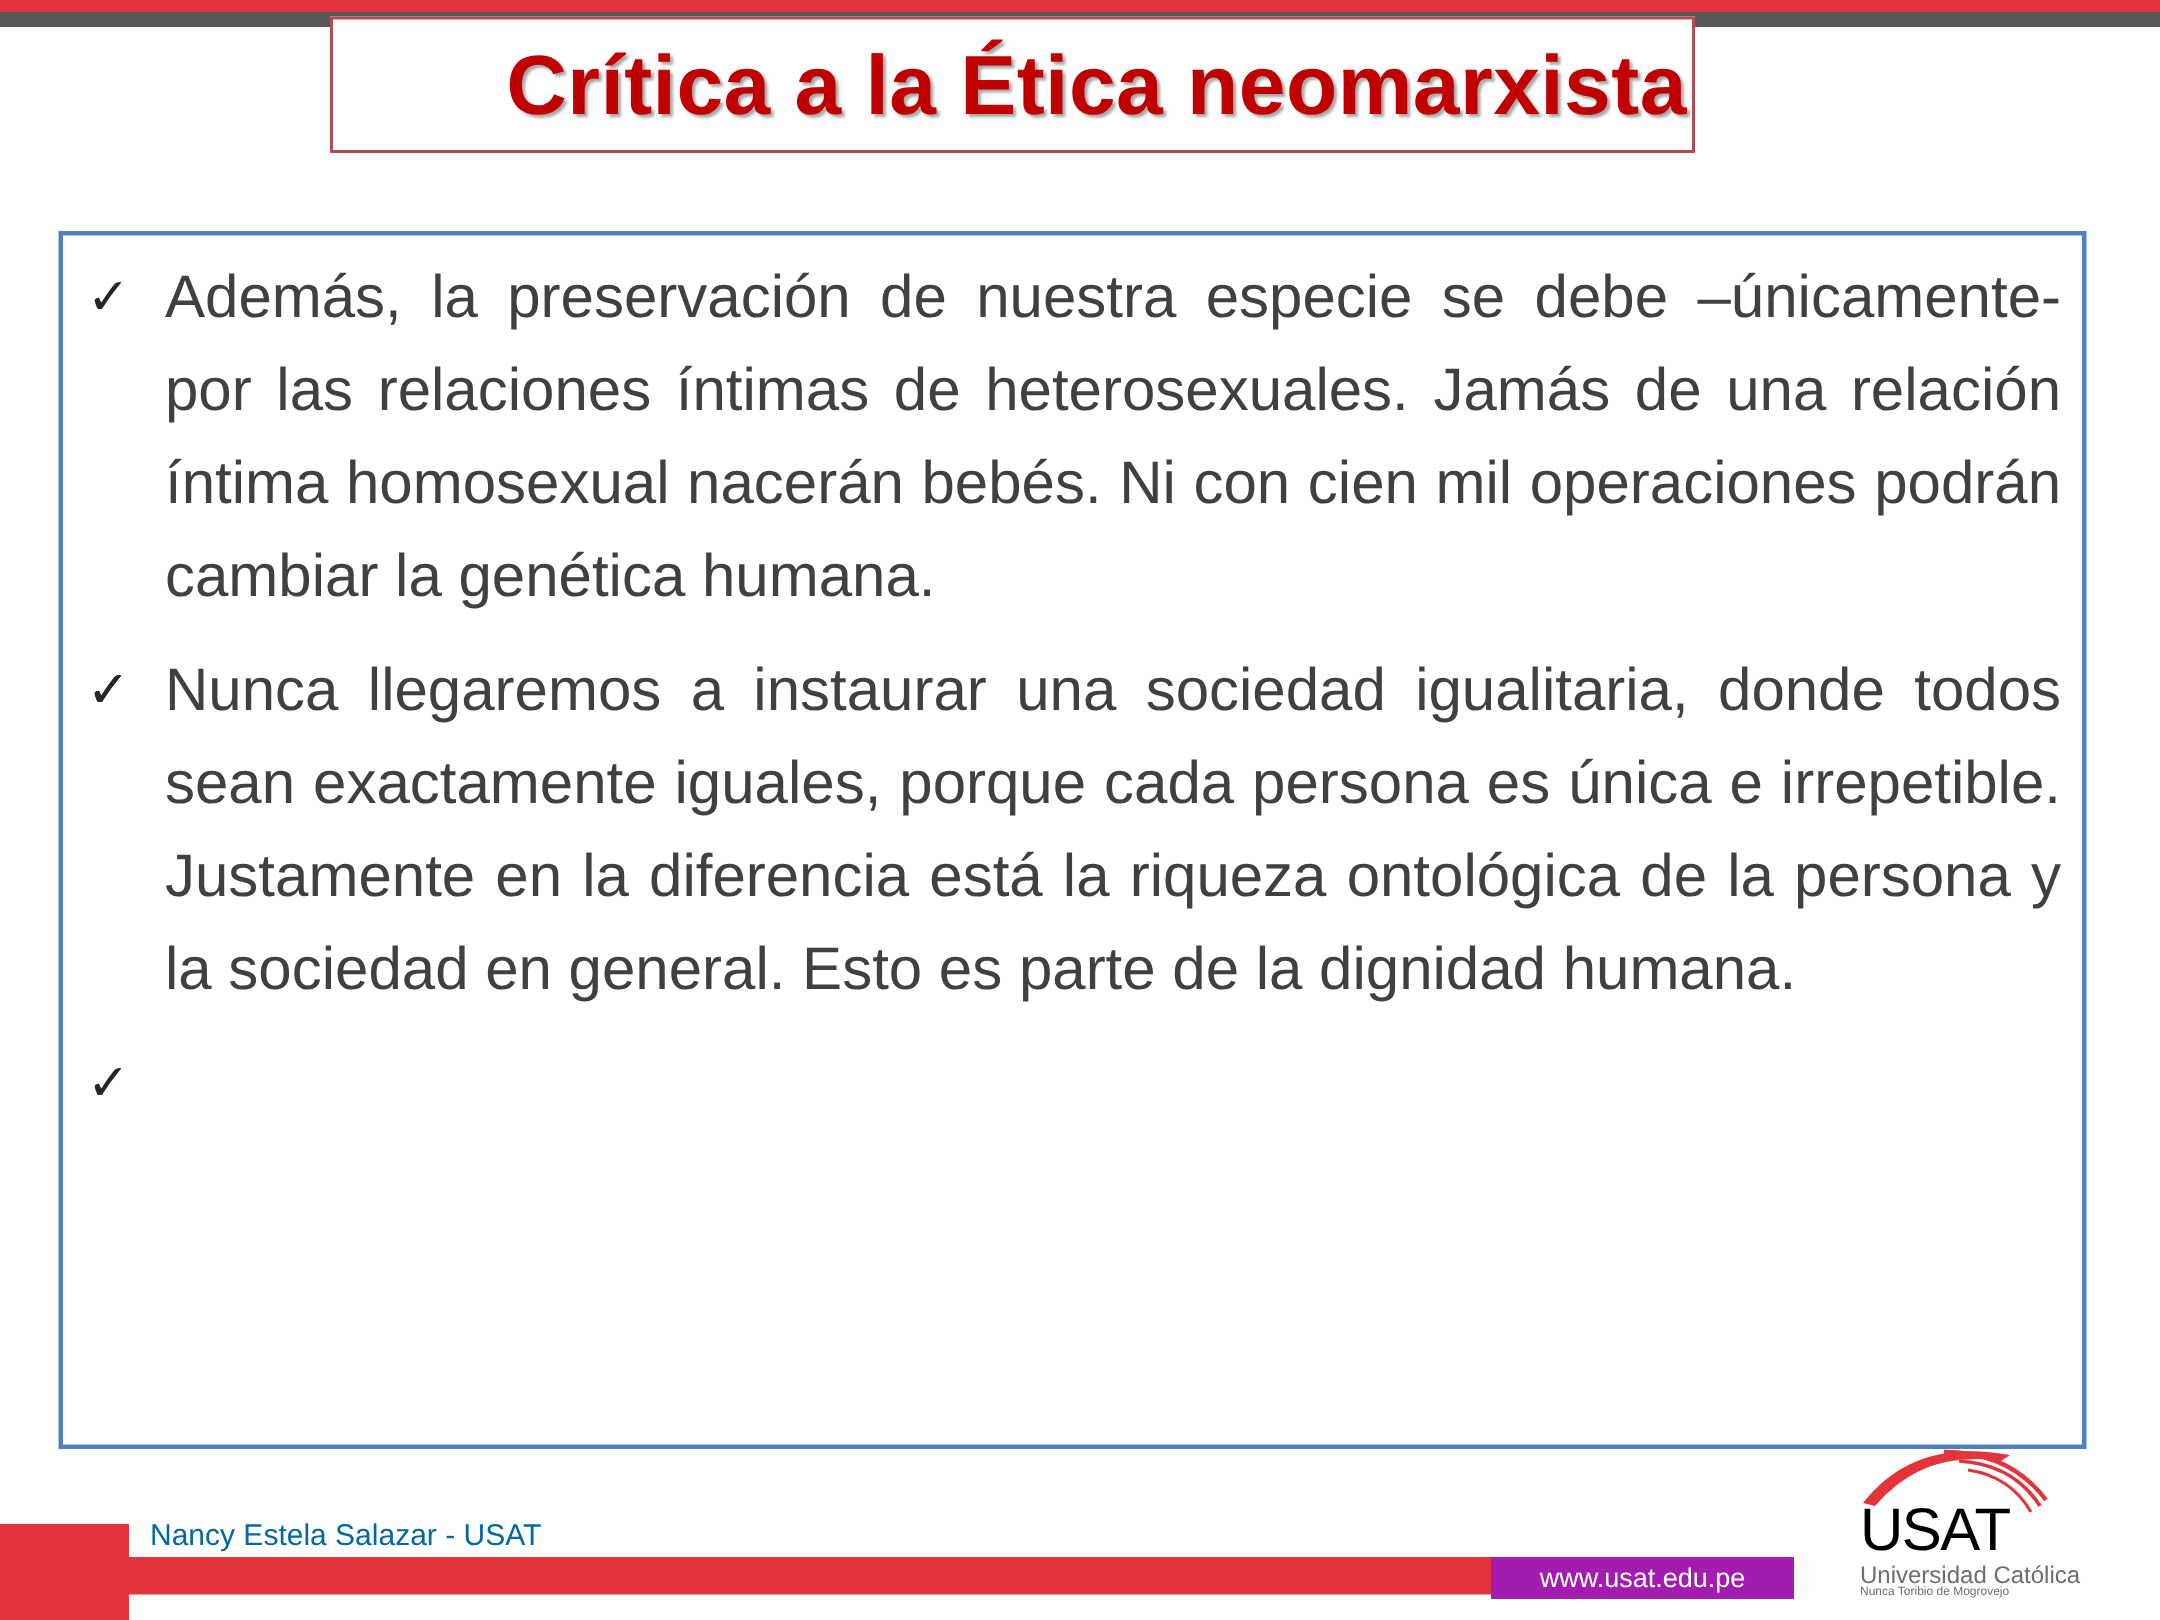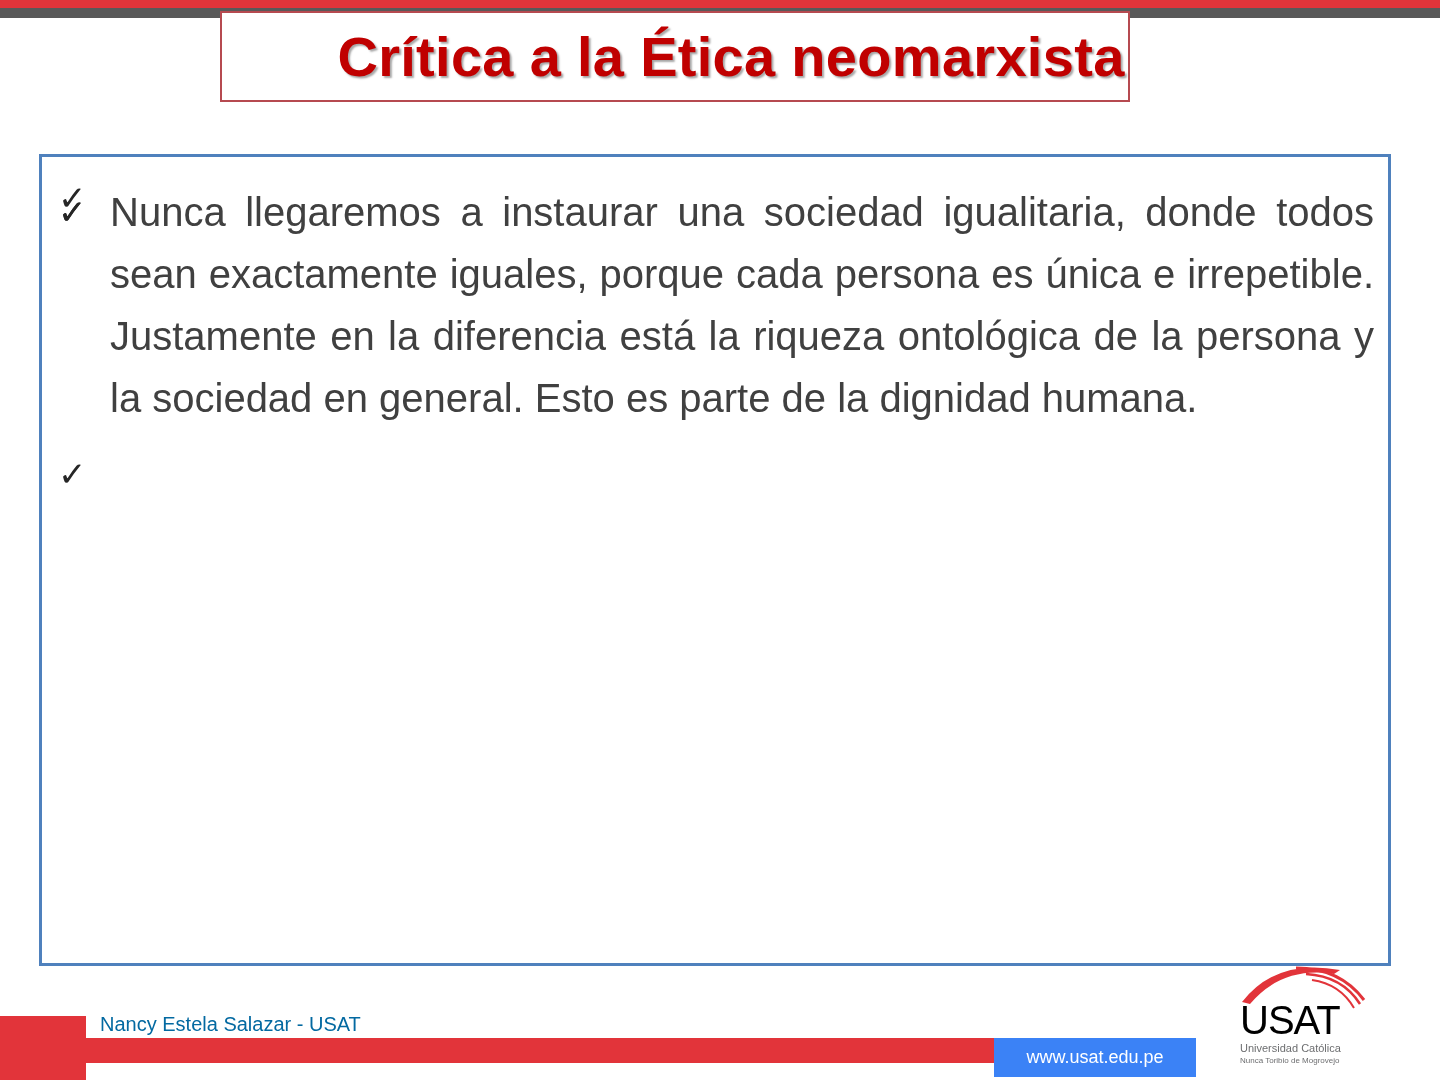--- a/index.html
+++ b/index.html
@@ -26,42 +26,43 @@
   .bullet {
     position: relative; padding-left: 68px; padding-right: 14px;
     font-size: 40px; line-height: 62px; color: #404040; text-align: justify;
     margin-bottom: 14px;
   }
   .check { position: absolute; left: 16px; top: 0; font-size: 34px; color: #262626; }
   .footer-redsq { position: absolute; left: 0; top: 1016px; width: 86px; height: 64px; background: #e2343a; }
   .footer-author { position: absolute; left: 100px; top: 1013px; font-size: 20px; color: #0369a1; }
   .footer-bar { position: absolute; left: 86px; top: 1038px; width: 908px; height: 25px; background: #e2343a; }
   .footer-url-bg {
-    position: absolute; left: 994px; top: 1038px; width: 202px; height: 39px; background: #3b82f6;
+    position: absolute; left: 994px; top: 1038px; width: 202px; height: 28px; background: #a21caf;
     color: #ffffff; font-size: 18px; display: flex; align-items: center; justify-content: center;
   }
   .logo { position: absolute; left: 1236px; top: 962px; width: 140px; height: 110px; }
   .logo-word { position: absolute; left: 4px; top: 36px; font-size: 40px; color: #000000; font-weight: normal; letter-spacing: -1px; }
-  .logo-l1 { position: absolute; left: 4px; top: 80px; font-size: 11px; color: #6d6e70; white-space: nowrap; }
+  .logo-l1 { position: absolute; left: 4px; top: 80px; font-size: 16px; color: #6d6e70; white-space: nowrap; }
   .logo-l2 { position: absolute; left: 4px; top: 94px; font-size: 8px; color: #6d6e70; white-space: nowrap; }
 </style>
 </head>
 <body>
 
 <div class="top-red"></div>
 <div class="top-gray"></div>
 
 <div class="title-box">
   <span class="title-text">Crítica a la Ética neomarxista</span>
 </div>
 
 <div class="content-box">
   <ul class="bullets">
     <li class="bullet">
       <span class="check">✓</span>
+      <span>Además, la preservación de nuestra especie se debe –únicamente- por las relaciones íntimas de heterosexuales. Jamás de una relación íntima homosexual nacerán bebés. Ni con cien mil operaciones podrán cambiar la genética humana.</span>
     </li>
     <li class="bullet">
       <span class="check">✓</span>
     </li>
     <li class="bullet">
       <span class="check">✓</span>
       <span>Nunca llegaremos a instaurar una sociedad igualitaria, donde todos sean exactamente iguales, porque cada persona es única e irrepetible. Justamente en la diferencia está la riqueza ontológica de la persona y la sociedad en general. Esto es parte de la dignidad humana.</span>
     </li>
     <li class="bullet">
       <span class="check">✓</span>

